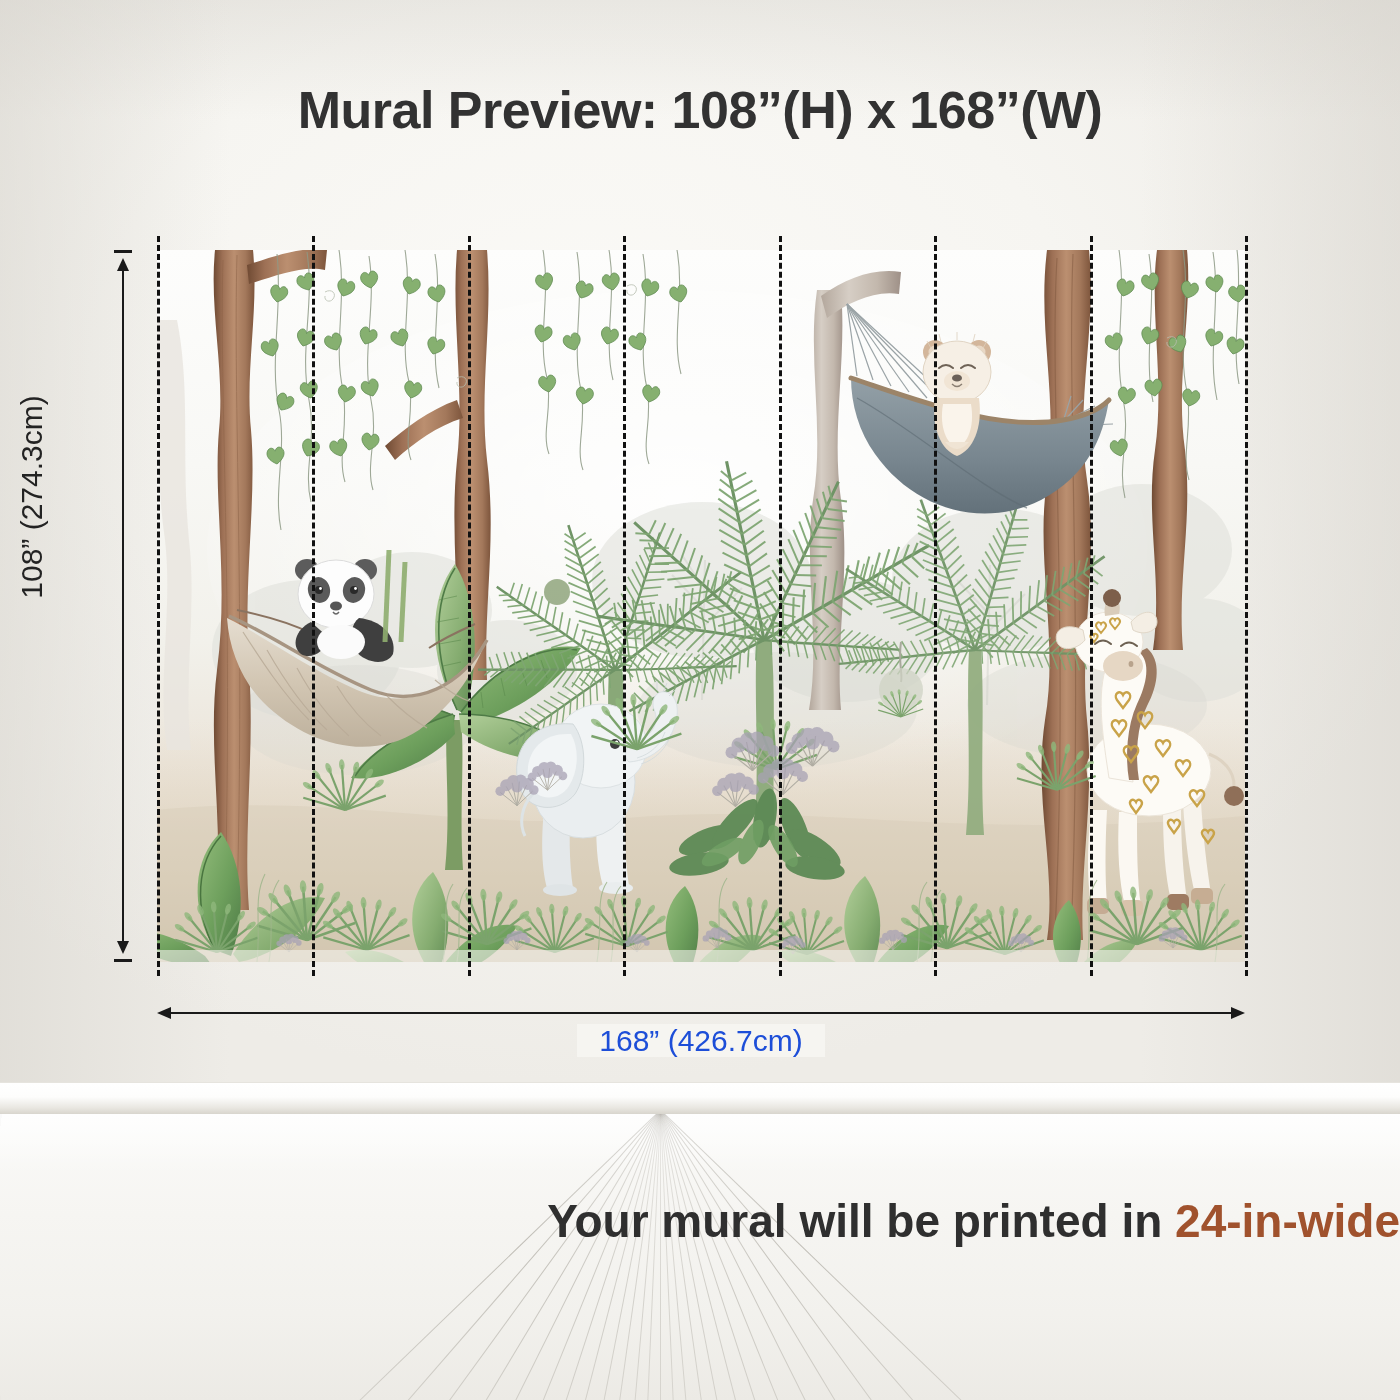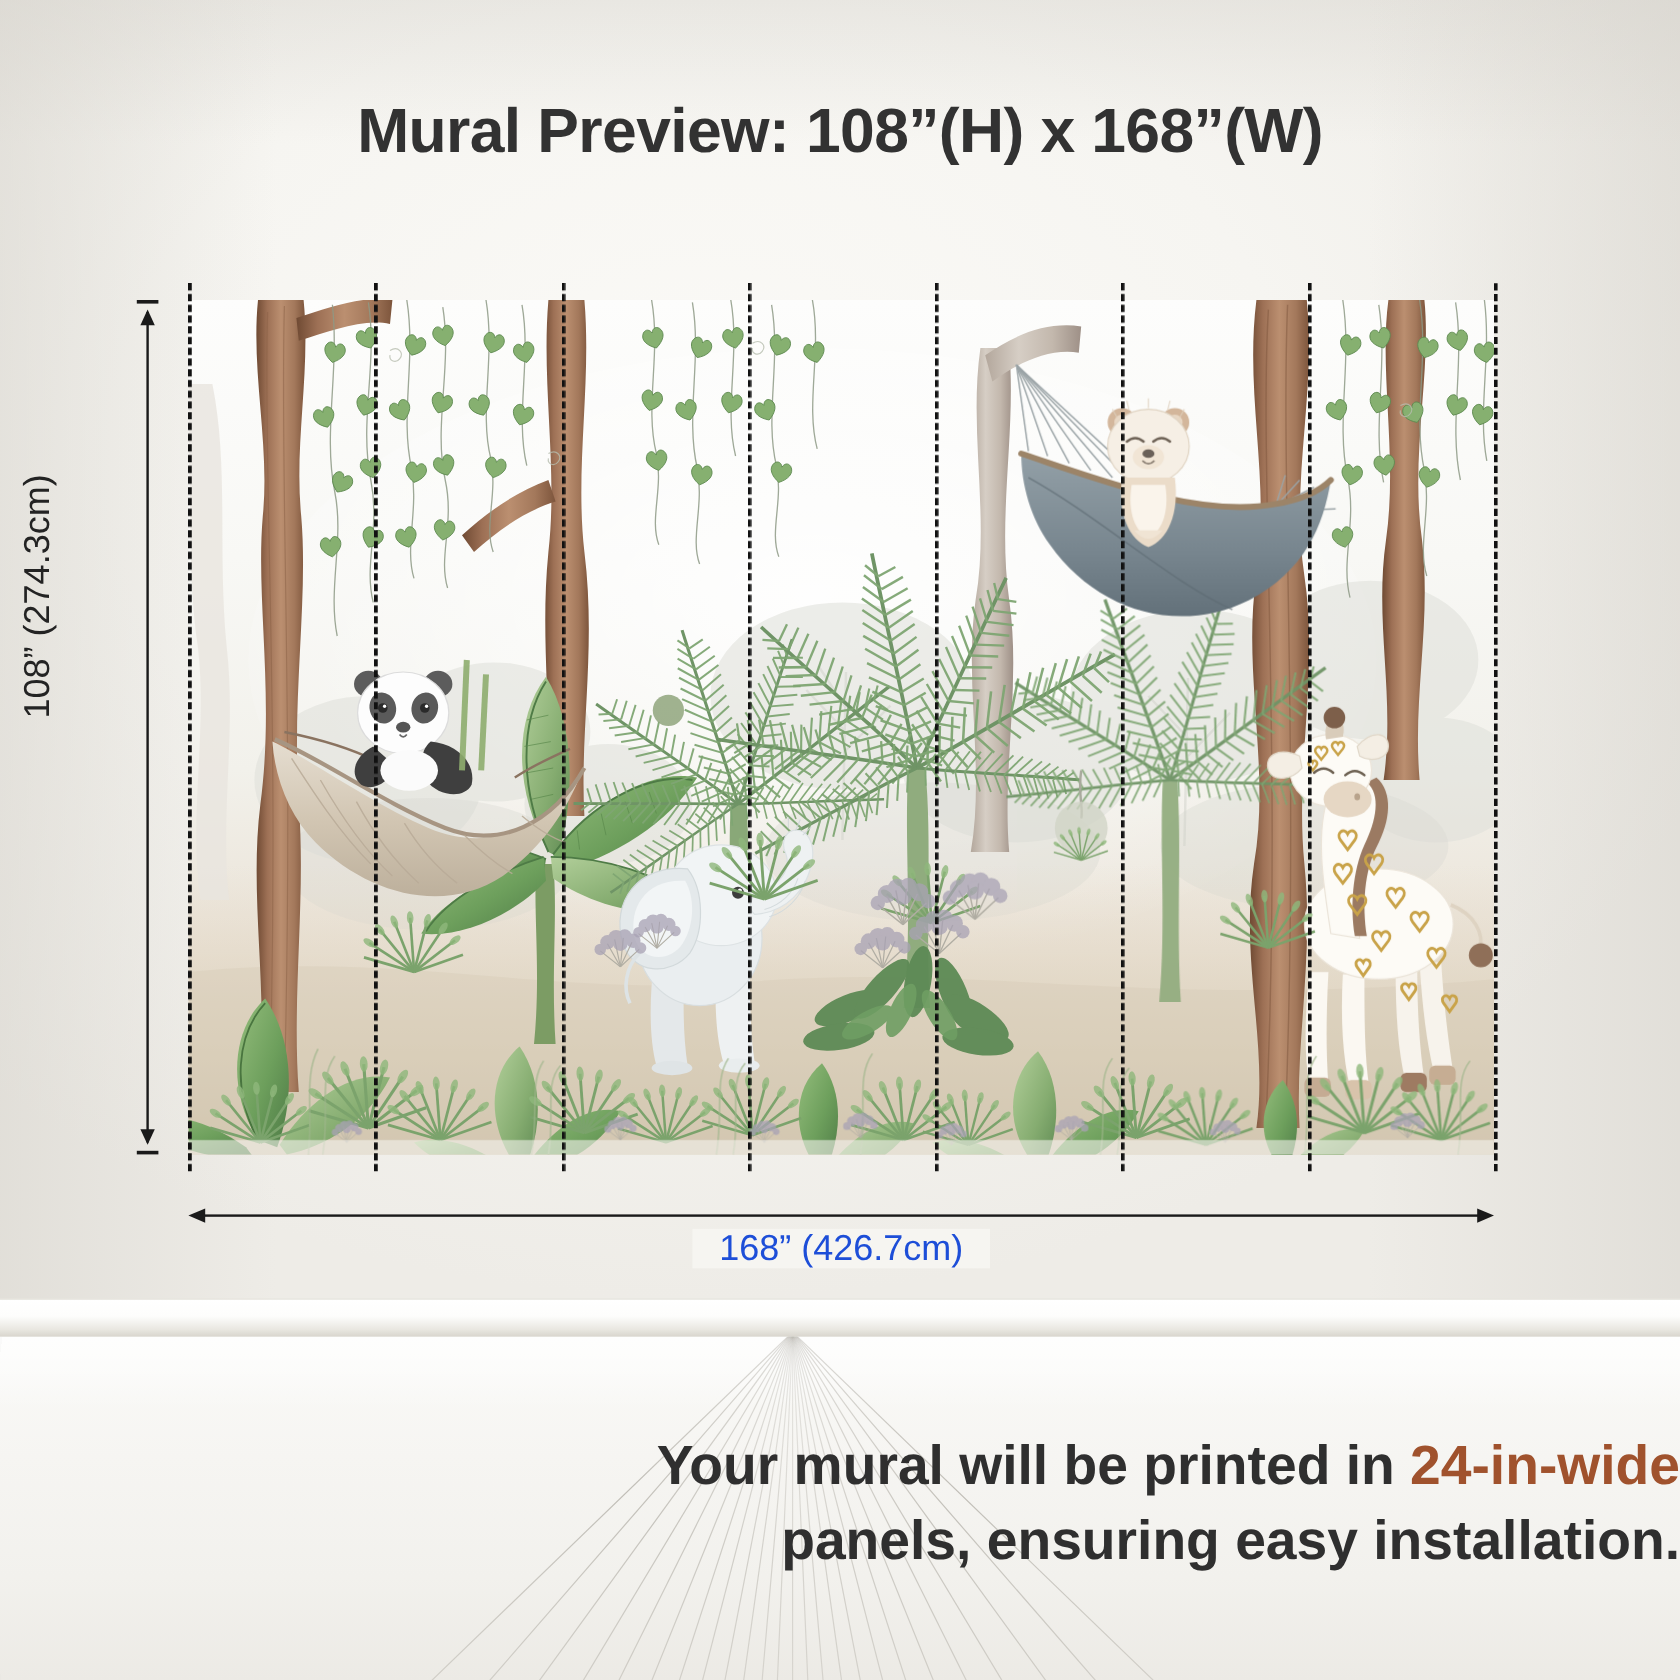--- a/index.html
+++ b/index.html
@@ -909,16 +909,15 @@
         <div class="plank-line" style="left: 660px; transform: rotate(41deg); opacity: 0.95;"></div>
         <div class="plank-line" style="left: 660px; transform: rotate(46deg); opacity: 1;"></div>
       </div>
     <div class="floor-grain"></div>
   </div>
 
   <div class="footer">
     <div>
       <span>Your mural will be printed in </span><span class="accent">24-in-wide</span>
     </div>
-    <div>panels, ensuring easy installation.</div>
   </div>
 
 </div>
 
 </body></html>

